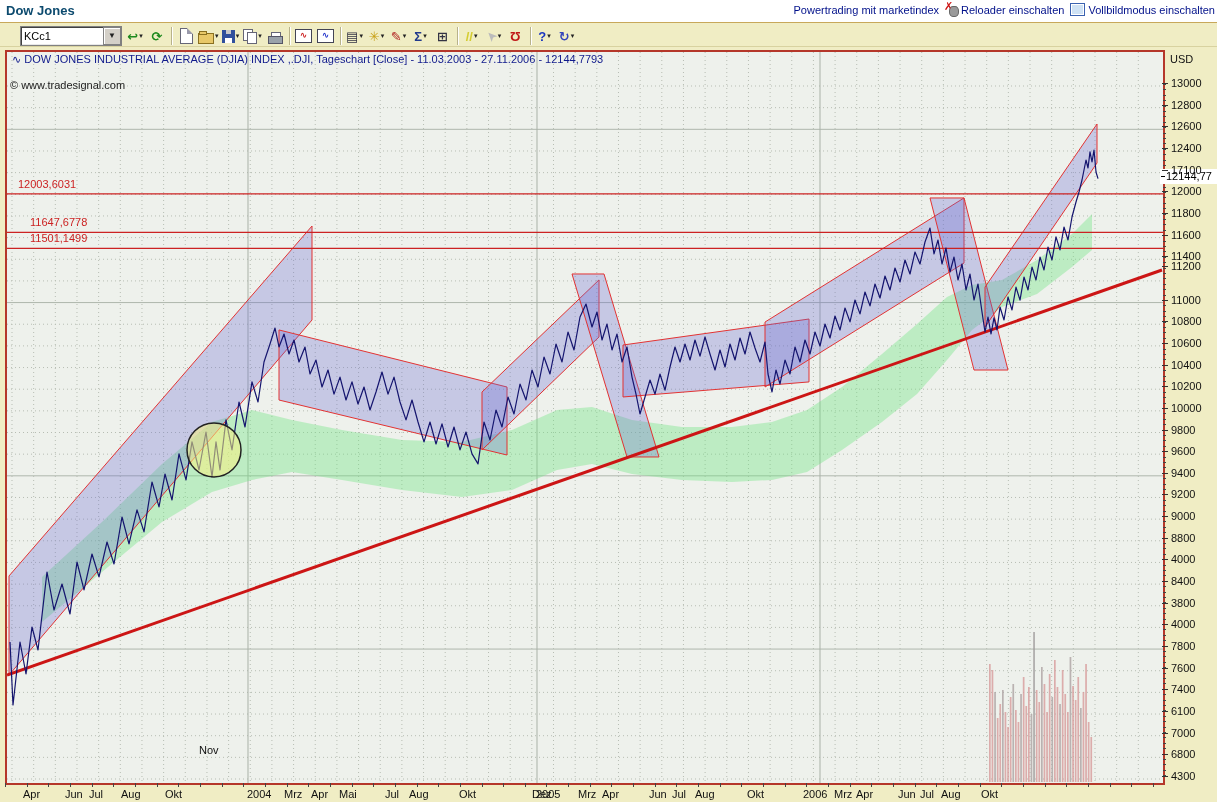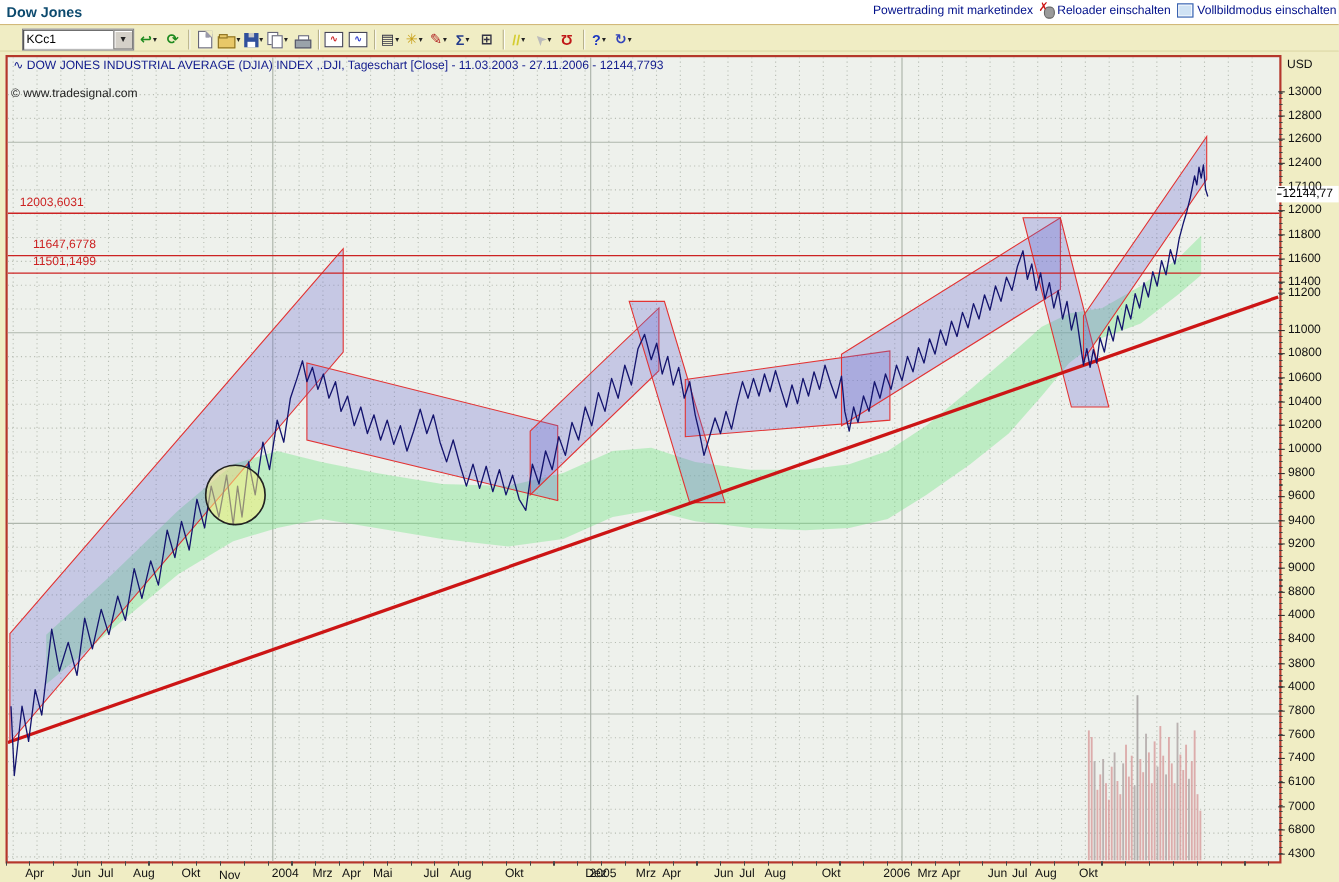--- a/index.html
+++ b/index.html
@@ -357,21 +357,21 @@
       <div class="ylab" style="left: 1171px; top: 636.375px;">7400</div>
       <div class="ylab" style="left: 1171px; top: 658.031px;">6100</div>
       <div class="ylab" style="left: 1171px; top: 679.688px;">7000</div>
       <div class="ylab" style="left: 1171px; top: 701.344px;">6800</div>
       <div class="ylab" style="left: 1171px; top: 723px;">4300</div>
       <div class="xlab" style="left: 23px; top: 741px;">Apr</div>
       <div class="xlab" style="left: 65px; top: 741px;">Jun</div>
       <div class="xlab" style="left: 89px; top: 741px;">Jul</div>
       <div class="xlab" style="left: 121px; top: 741px;">Aug</div>
       <div class="xlab" style="left: 165px; top: 741px;">Okt</div>
-      <div class="xlab" style="left: 199px; top: 743px;">Nov</div>
+      <div class="xlab" style="left: 199px; top: 697px;">Nov</div>
       <div class="xlab" style="left: 247px; top: 741px;">2004</div>
       <div class="xlab" style="left: 284px; top: 741px;">Mrz</div>
       <div class="xlab" style="left: 311px; top: 741px;">Apr</div>
       <div class="xlab" style="left: 339px; top: 741px;">Mai</div>
       <div class="xlab" style="left: 385px; top: 741px;">Jul</div>
       <div class="xlab" style="left: 409px; top: 741px;">Aug</div>
       <div class="xlab" style="left: 459px; top: 741px;">Okt</div>
       <div class="xlab" style="left: 508px; top: 741px; padding-left: 24px;">Dez</div>
       <div class="xlab" style="left: 536px; top: 741px;">2005</div>
       <div class="xlab" style="left: 578px; top: 741px;">Mrz</div>

